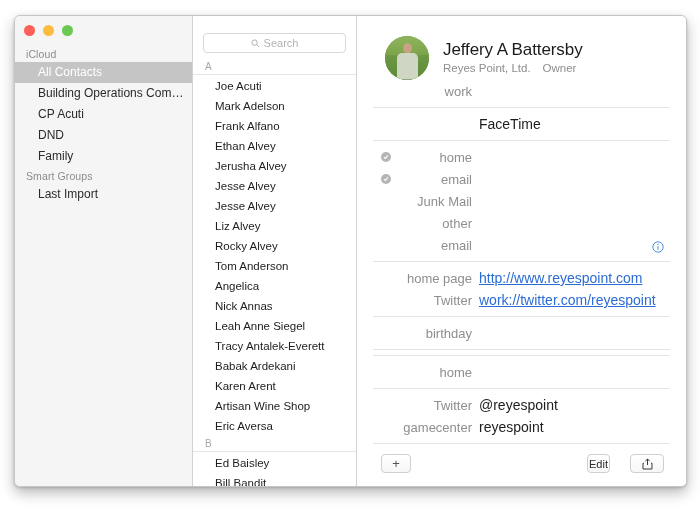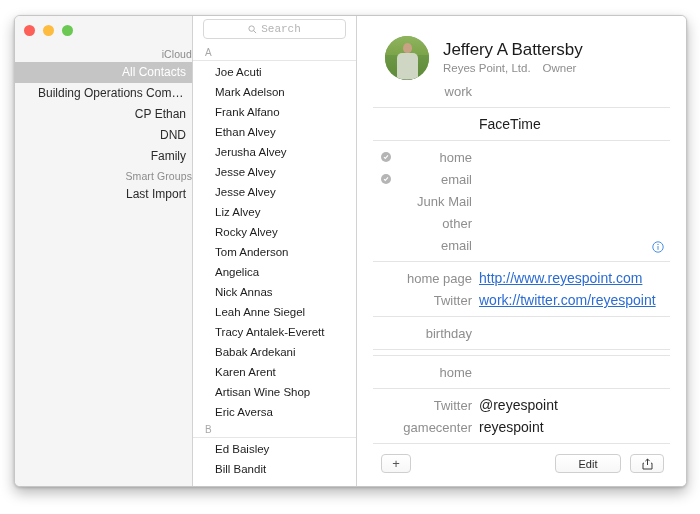--- a/index.html
+++ b/index.html
@@ -48,21 +48,20 @@
     width: 11px;
     height: 11px;
     border-radius: 50%;
   }
   .tl-close  { background: #fc6058; }
   .tl-min    { background: #fdbc40; }
   .tl-max    { background: #6bc853; }
 
   #sidebar-content {
     padding-top: 29px;
-    text-align: right;
   }
 
   .side-header {
     font-size: 10.5px;
     color: #8c8c8c;
     padding: 3px 0 2px 11px;
     letter-spacing: 0.1px;
   }
 
   .side-item {
@@ -84,22 +83,21 @@
     width: 164px;
     height: 100%;
     background: #ffffff;
     border-right: 1px solid #d2d2d2;
     box-sizing: border-box;
     position: relative;
     overflow: hidden;
   }
 
   #search-wrap {
-    padding: 3px 10px 6px 10px;
-    font-family: Liberation Mono, monospace;
+    padding: 17px 10px 6px 10px;
   }
   #search-field {
     height: 18px;
     border: 1px solid #d8d8d8;
     border-radius: 4px;
     background: #ffffff;
     display: flex;
     align-items: center;
     justify-content: center;
     gap: 4px;
@@ -275,41 +273,41 @@
     border-radius: 4px;
     background: linear-gradient(180deg,#ffffff 0%,#f7f7f7 100%);
     display: flex;
     align-items: center;
     justify-content: center;
     font-size: 11px;
     color: #2a2a2a;
     box-sizing: border-box;
   }
   #btn-add   { left: 24px;  width: 30px; font-size: 13px; color: #555; }
-  #btn-edit  { right: 65px; width: 66px; }
+  #btn-edit  { right: 76px; width: 23px; }
   #btn-share { right: 22px; width: 34px; }
 </style>
 </head>
 <body>
 
 <div id="window">
 
   <div id="sidebar">
 
     <div id="traffic-lights">
       <span class="tl tl-close"></span>
       <span class="tl tl-min"></span>
       <span class="tl tl-max"></span>
     </div>
 
     <div id="sidebar-content">
         <div class="side-header">iCloud</div>
         <div class="side-item selected">All Contacts</div>
         <div class="side-item">Building Operations Commit...</div>
-        <div class="side-item">CP Ethan</div>
+        <div class="side-item">CP Acuti</div>
         <div class="side-item">DND</div>
         <div class="side-item">Family</div>
         <div class="side-header">Smart Groups</div>
         <div class="side-item">Last Import</div>
       </div>
   </div>
 
   <div id="list-pane">
 
     <div id="search-wrap">

